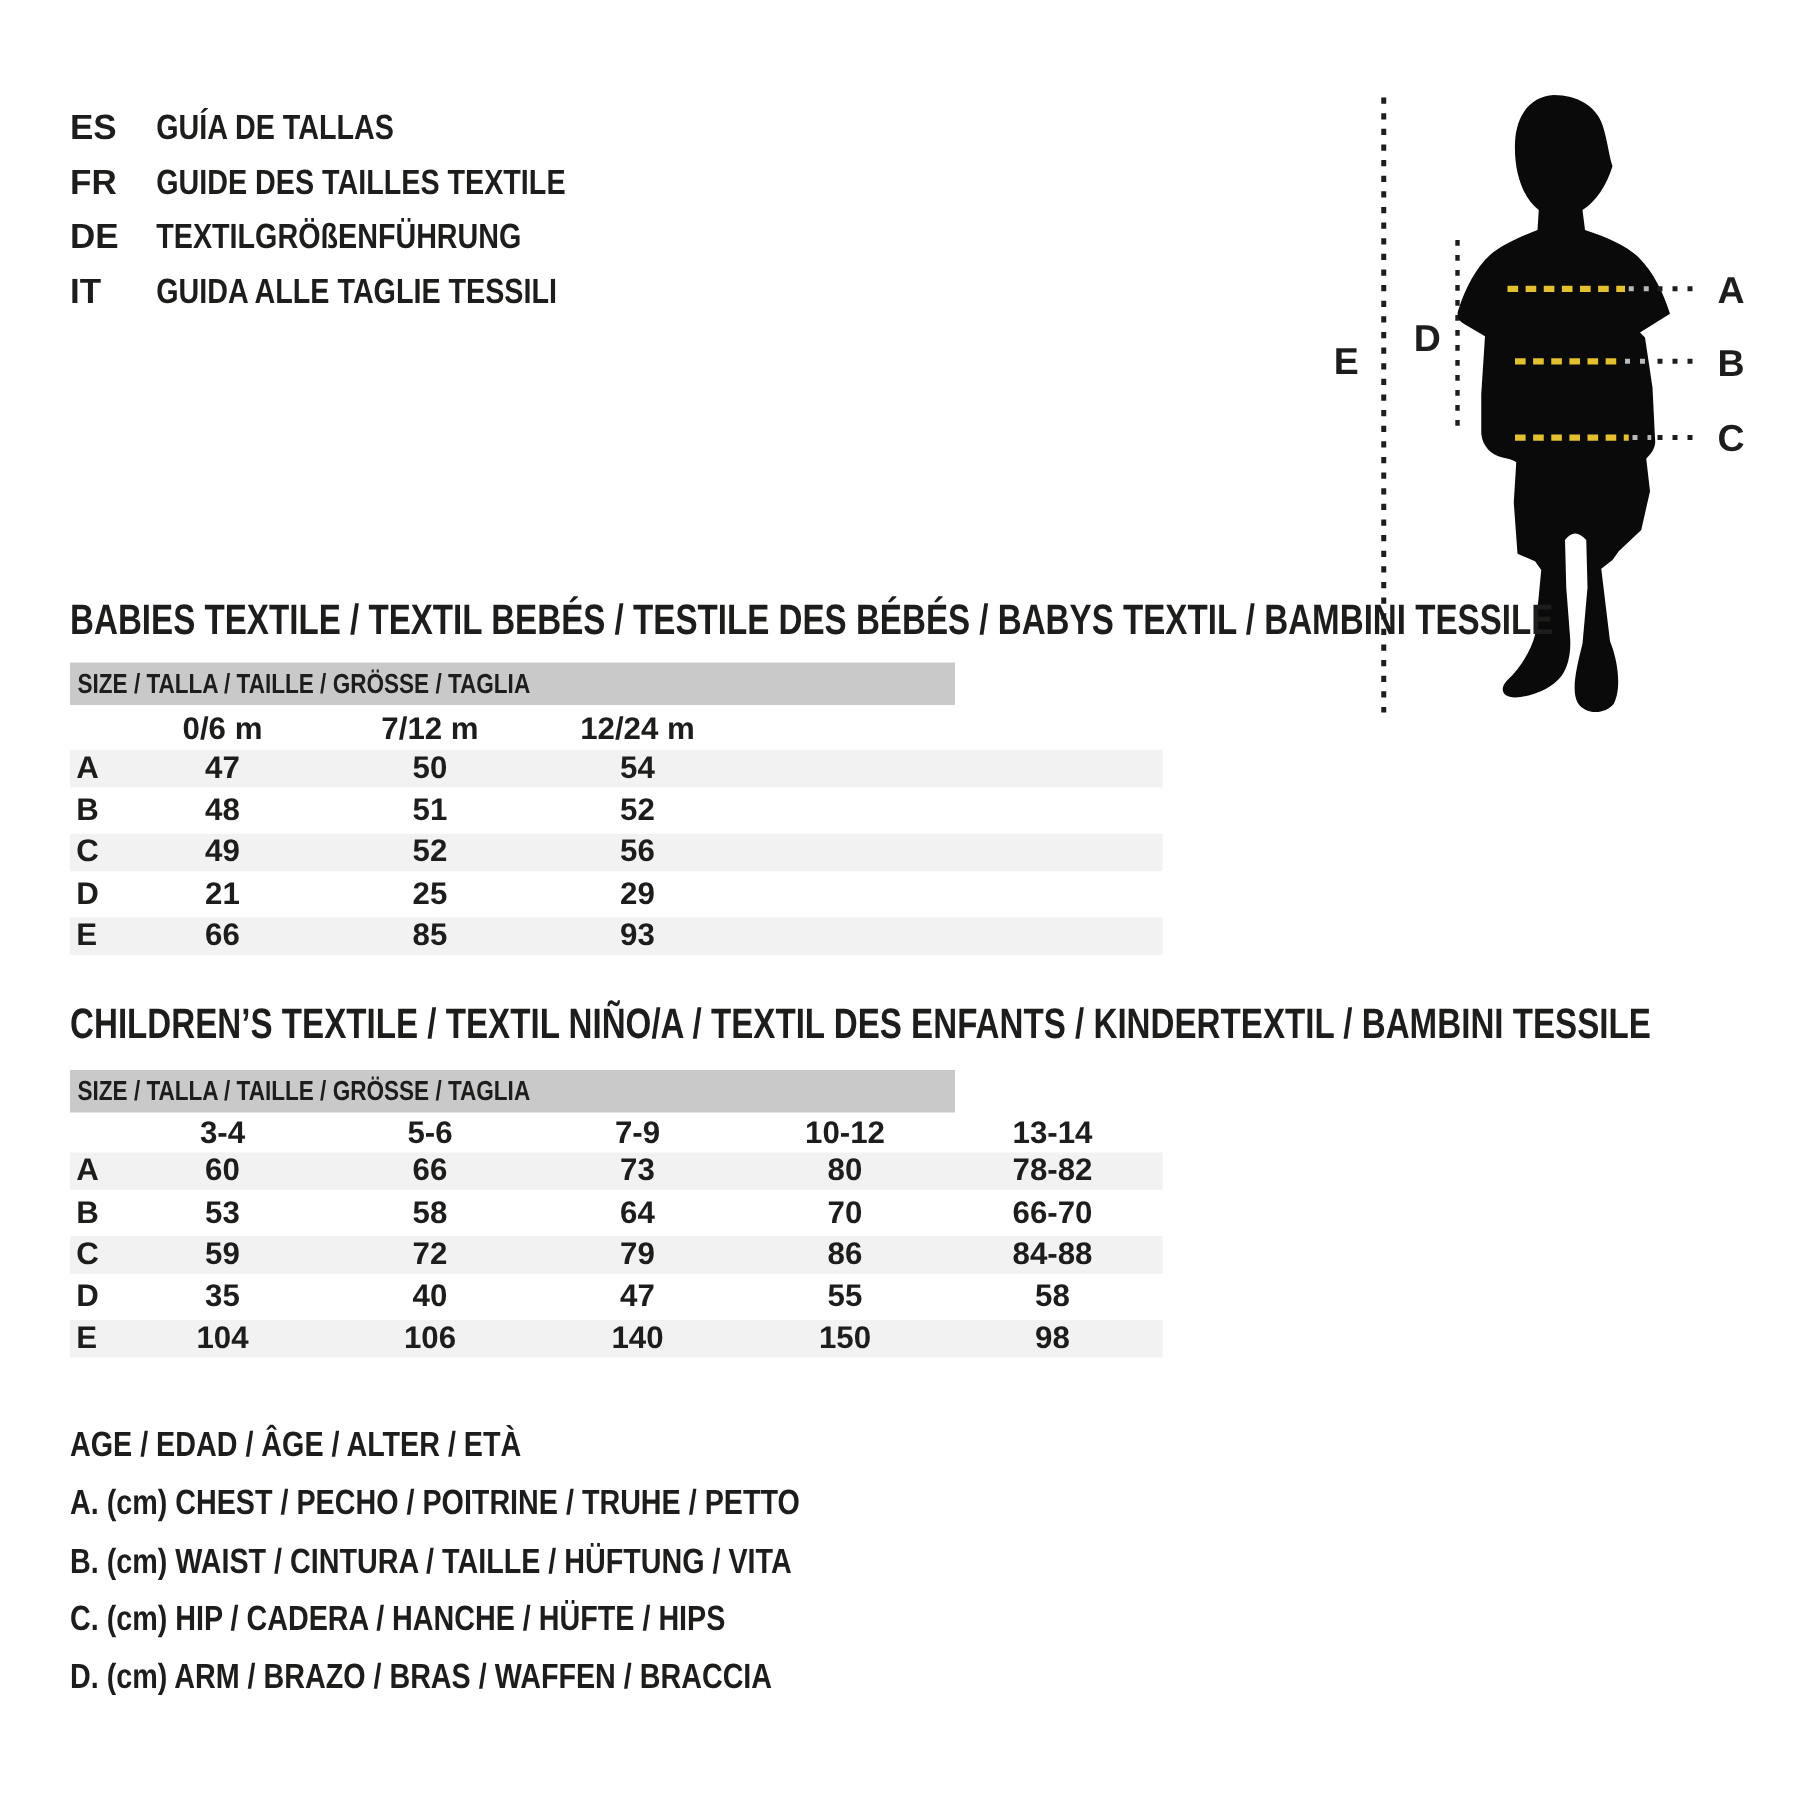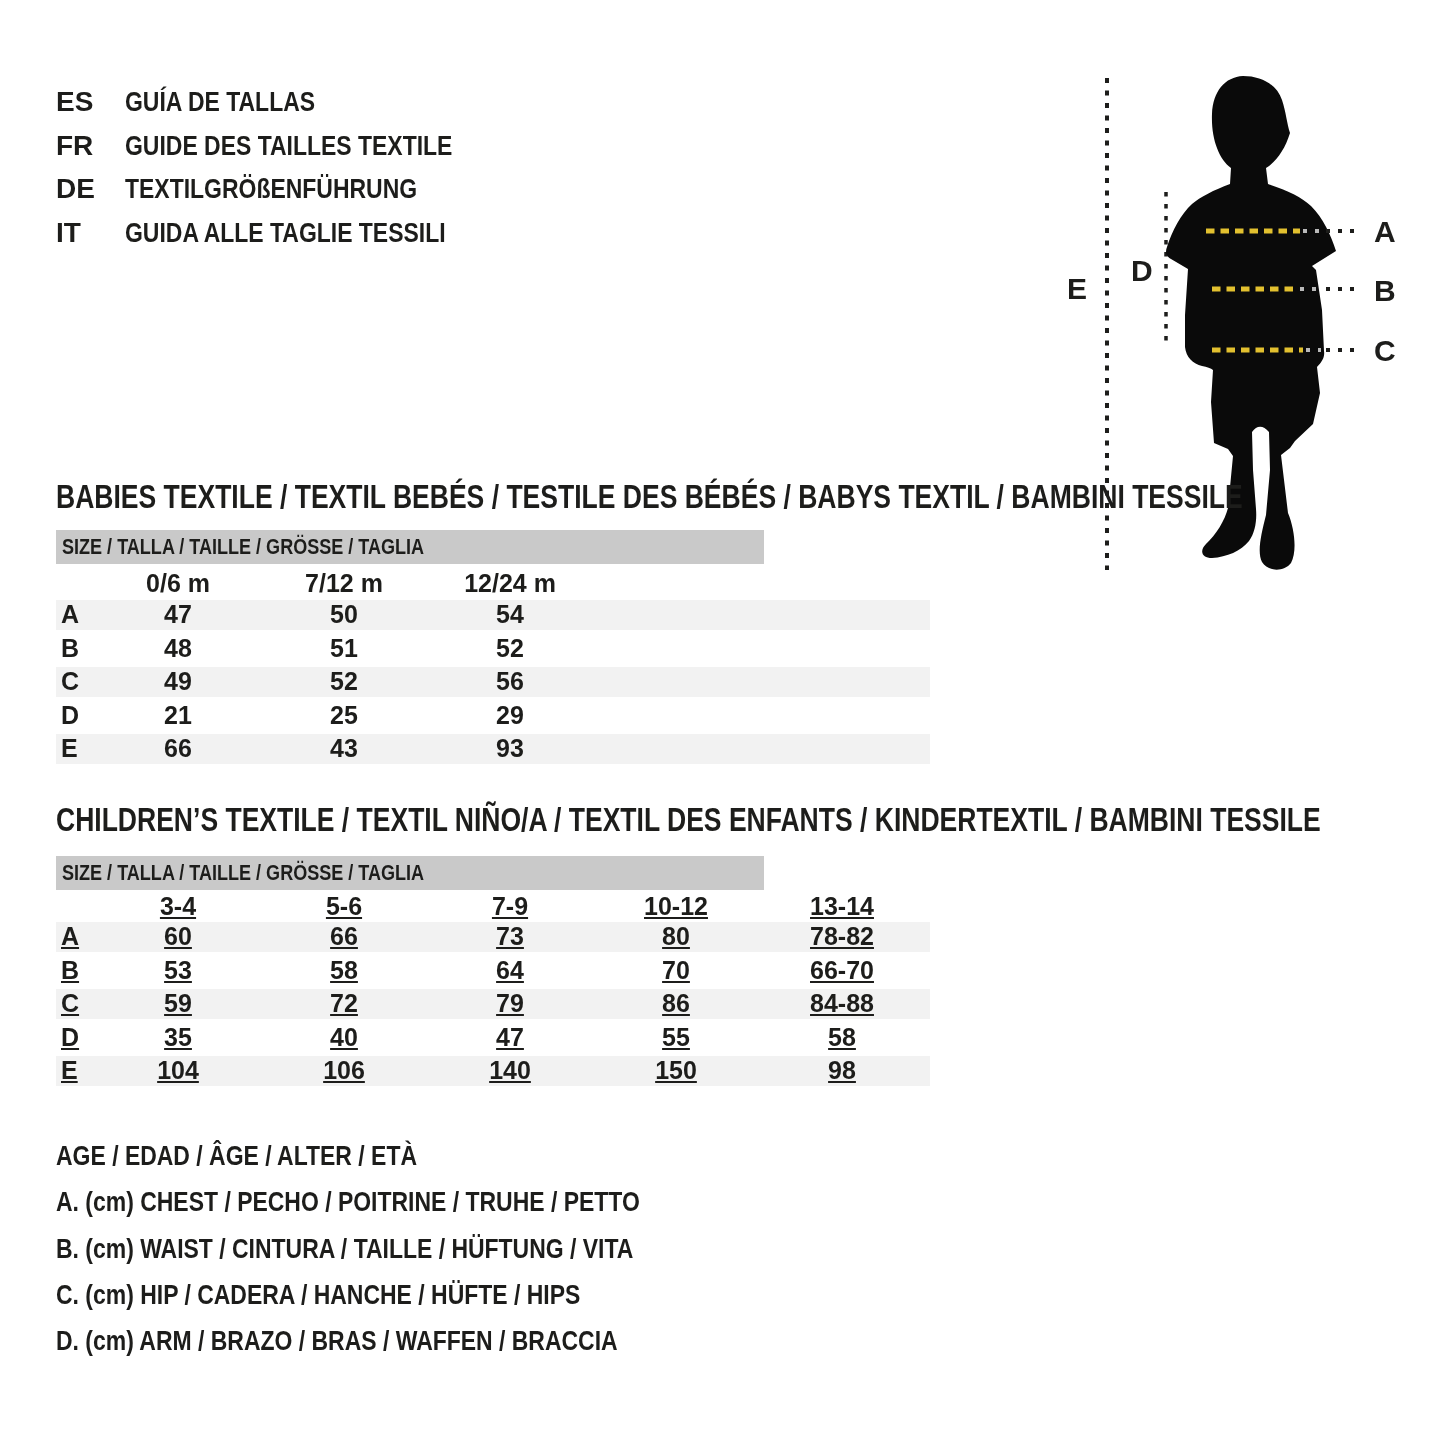--- a/index.html
+++ b/index.html
@@ -19,21 +19,21 @@
 
   
   .lang-list { left: 56px; top: 80px; }
   .lang-item { display: grid; grid-template-columns: 69px auto; height: 43.5px; line-height: 43.5px; font-size: 28px; }
 
   
   .sec-title { font-size: 34px; line-height: 26px; white-space: nowrap; }
   .size-bar  { background: #c9c9c9; width: 708px; height: 34px; line-height: 34px; font-size: 22px; padding-left: 6px; box-sizing: border-box; }
 
   .b-cols { display: grid; grid-template-columns: 39px 166px 166px 166px; width: 874px; }
-  .c-cols { display: grid; grid-template-columns: 39px 166px 166px 166px 166px 166px; width: 874px; text-decoration: underline; }
+  .c-cols { display: grid; grid-template-columns: 39px 166px 166px 166px 166px 166px; width: 874px; }
   .cols-row { height: 34px; line-height: 34px; font-size: 25px; }
   .trow  { height: 29.6px; line-height: 29.6px; margin-bottom: 4px; font-size: 25px; }
   .trow.stripe { background: #f2f2f2; }
   .rowlabel { padding-left: 5px; text-align: left; }
   .cell { text-align: center; }
 
   
   .legend { left: 56px; top: 1133px; }
   .legend-line { height: 46.3px; line-height: 46.3px; font-size: 28px; }
 
@@ -179,21 +179,21 @@
   </div>
   <div class="b-cols trow">
     <div class="rowlabel">D</div>
     <div class="cell">21</div>
     <div class="cell">25</div>
     <div class="cell">29</div>
   </div>
   <div class="b-cols trow stripe">
     <div class="rowlabel">E</div>
     <div class="cell">66</div>
-    <div class="cell">43</div>
+    <div class="cell">85</div>
     <div class="cell">93</div>
   </div>
 </div>
 
 <div class="abs sec-title" style="left:56px; top:806px;">
   <span class="cxt">CHILDREN’S TEXTILE / TEXTIL NIÑO/A / TEXTIL DES ENFANTS / KINDERTEXTIL / BAMBINI TESSILE</span>
 </div>
 
 <div class="abs size-bar" style="left:56px; top:856px;">
   <span class="cx">SIZE / TALLA / TAILLE / GRÖSSE / TAGLIA</span>

